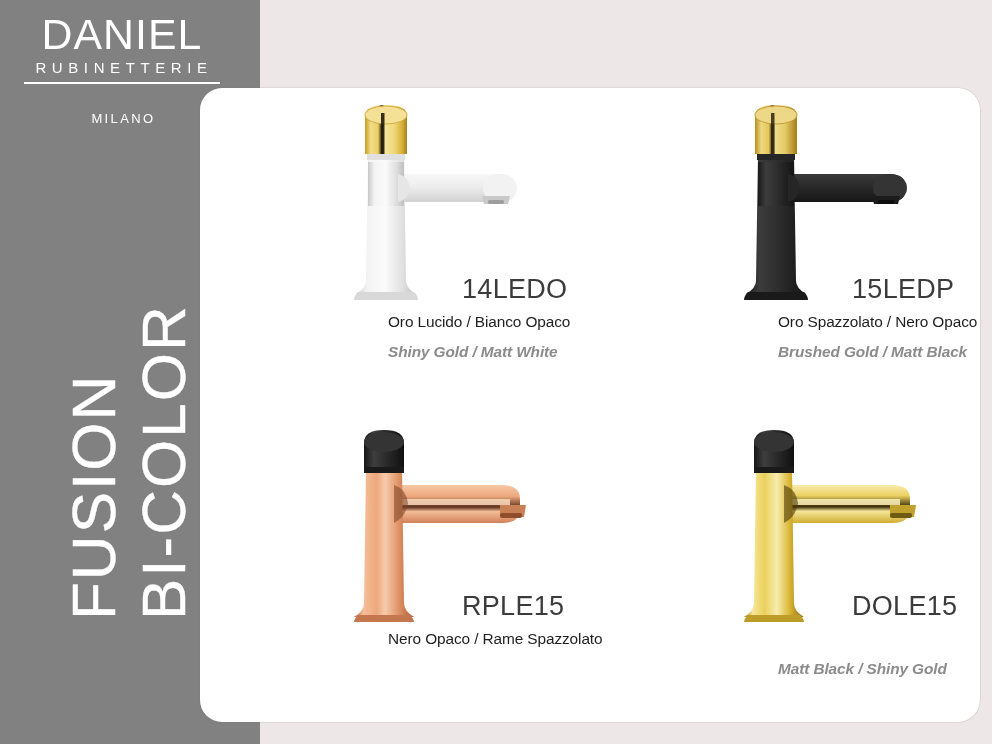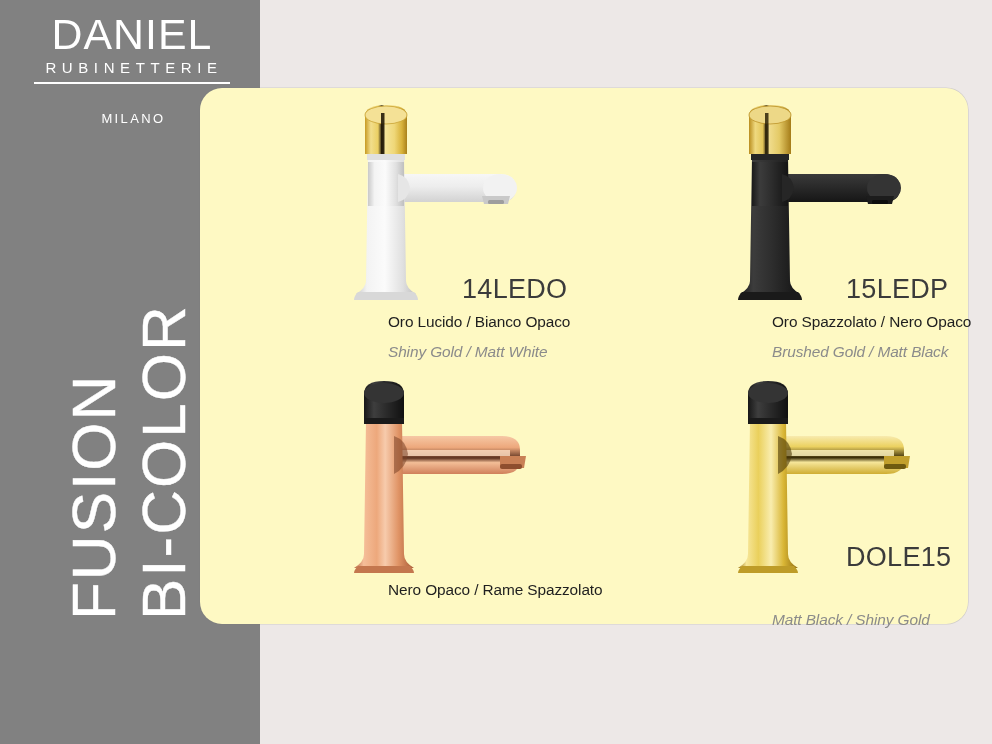--- a/index.html
+++ b/index.html
@@ -12,21 +12,21 @@
   }
   .page{position:absolute;inset:0;}
 
   
   .sidebar{
     position:absolute;left:0;top:0;width:260px;height:744px;
     background:#818181;
   }
   
   .logo{
-    position:absolute;left:34px;top:14px;width:196px;
+    position:absolute;left:24px;top:14px;width:196px;
     color:#ffffff;
     text-align:center;
   }
   .logo-main{
     font-size:42px;letter-spacing:1px;line-height:42px;
     font-weight:400;
     display:block;
     white-space:nowrap;
     transform:scaleX(1.02);
   }
@@ -61,24 +61,25 @@
     transform:rotate(-90deg);
   }
   .vtitle.t2{
     left:128px;top:620px;
     transform:rotate(-90deg);
   }
 
   
   .card{
     position:absolute;
-    left:200px;top:88px;width:768px;height:536px;
-    background:#fef9c3;
+    left:200px;top:88px;width:768px;height:634px;
+    background:#ffffff;
     border-radius:22px;
     box-shadow:0 0 0 0.6px rgba(120,120,120,.25);
+    padding-left:12px;
   }
 
   
   .grid{
     position:absolute;inset:0;
     display:grid;
     grid-template-columns:1fr 1fr;
     grid-template-rows:1fr 1fr;
   }
   .cell{position:relative;}
@@ -93,21 +94,21 @@
     letter-spacing:0.3px;
     left:262px;top:186px;
     font-weight:400;
   }
   .desc-it{
     position:absolute;left:188px;top:225px;
     font-size:15.4px;color:#1f1f1f;letter-spacing:-0.1px;white-space:nowrap;text-align:center;
   }
   .desc-en{
     position:absolute;left:188px;top:255px;
-    font-size:15.4px;color:#8b8b8b;font-style:italic;letter-spacing:-0.1px;white-space:nowrap;
+    font-size:15.4px;color:#8b8b8b;font-style:italic;letter-spacing:-0.1px;white-space:nowrap;font-weight:bold;
   }
   
   .cell.r2 .code{top:186px;}
   svg{display:block;overflow:visible;}
 </style>
 </head>
 <body>
 
 <div class="page">
 
@@ -259,20 +260,21 @@
             <path d="M16 56 L52 56 L54 190 Q54 198 64 204 L4 204 Q14 198 14 190 Z" fill="url(#g-copper3)"></path>
 
             <path d="M44 72 Q56 76 58 90 Q56 104 44 110 Z" fill="#7A4227" opacity=".55"></path>
             <path d="M8 202 L60 202 Q64 206 64 209 L4 209 Q4 206 8 202 Z" fill="#C4774E"></path>
 
             <path d="M14 30 Q14 17 34 17 Q54 17 54 30 L54 58 L14 58 Z" fill="url(#g-blk3)"></path>
             <ellipse cx="34" cy="29" rx="20" ry="10" fill="#343434"></ellipse>
             <path d="M14 54 L54 54 L54 60 L14 60 Z" fill="#1A1A1A"></path>
           </svg>
         </div>
+        <div class="code">RPLE15</div>
         <div class="desc-it">Nero Opaco / Rame Spazzolato</div>
       </div>
 
       <div class="cell r2">
         <div class="stage">
           <svg width="230" height="230" viewBox="0 0 230 230" aria-hidden="true">
             <defs>
               <linearGradient id="g-gold4" x1="0" y1="0" x2="1" y2="0">
                 <stop offset="0%" stop-color="#9A7412"></stop>
                 <stop offset="14%" stop-color="#F7E79B"></stop>

